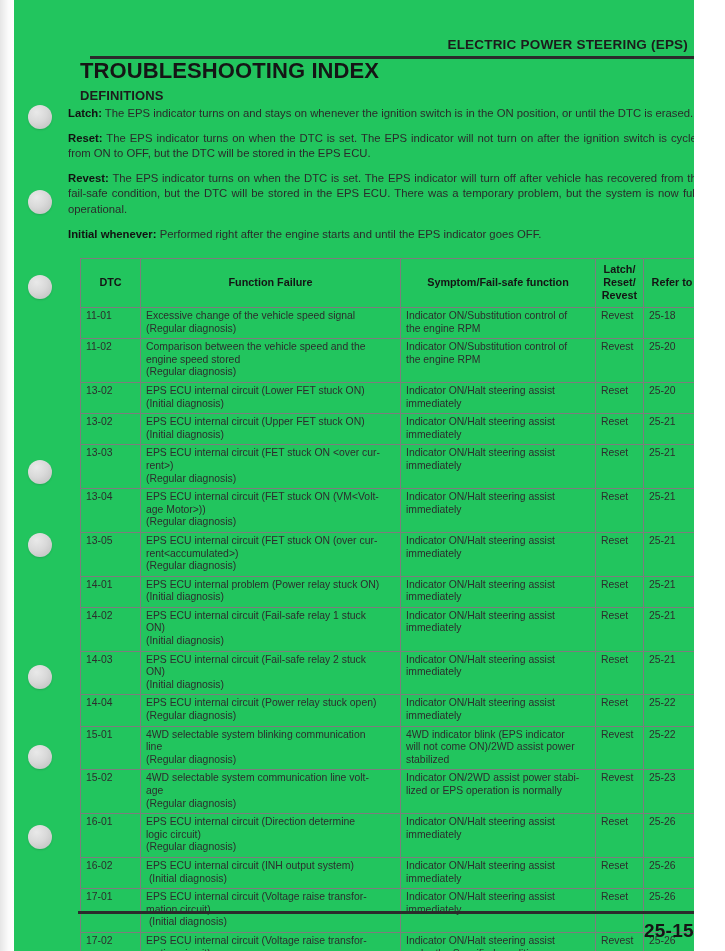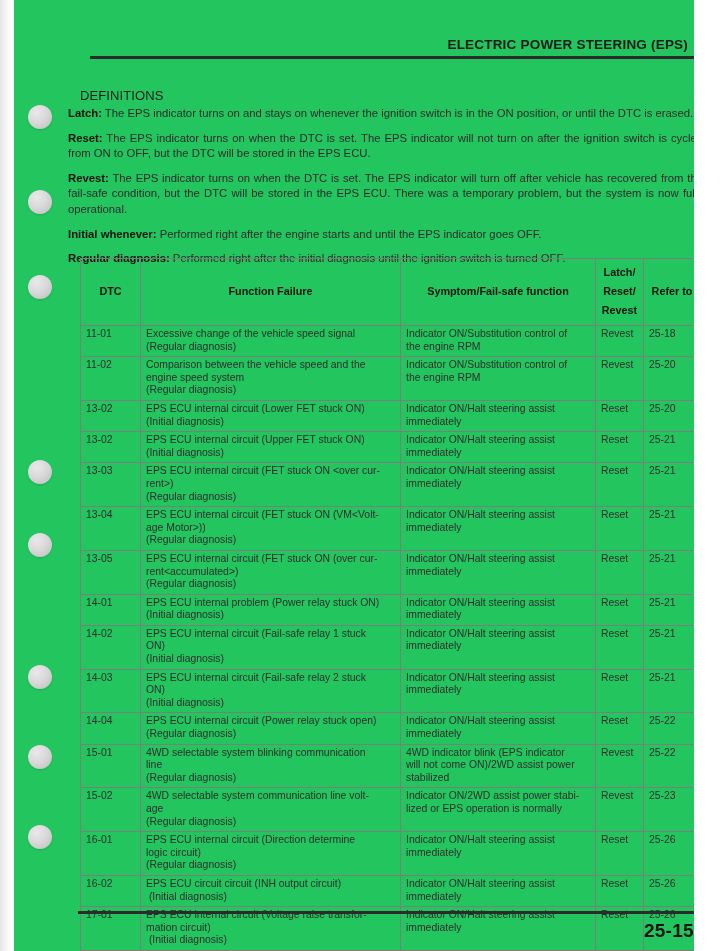--- a/index.html
+++ b/index.html
@@ -63,21 +63,21 @@
     font-size: 22px;
     font-weight: bold;
     letter-spacing: 0.1px;
     color: #151515;
   }
   .sub-title {
     position: absolute;
     left: 80px;
     top: 88px;
     font-size: 13px;
-    font-weight: normal;
+    font-weight: bold;
     letter-spacing: 0.1px;
     color: #1c1c1c;
   }
 
   
   .definitions {
     position: absolute;
     left: 68px;
     top: 106px;
     width: 635px;
@@ -110,21 +110,21 @@
     padding: 2px 4px 3px 5px;
     font-size: 10.4px;
     line-height: 12.6px;
     color: #2d2d2d;
   }
   .dtc-table thead th {
     text-align: center;
     vertical-align: middle;
     font-weight: bold;
     font-size: 10.8px;
-    line-height: 19px;
+    line-height: 13px;
     color: #141414;
     padding: 4px 3px 5px 3px;
     height: 38px;
   }
   .col-dtc    { width: 60px; }
   .col-func   { width: 260px; }
   .col-symp   { width: 195px; }
   .col-latch  { width: 48px; }
   .col-refer  { width: 57px; }
 
@@ -165,28 +165,28 @@
       <div class="binding-hole" style="top: 460px;"></div>
       <div class="binding-hole" style="top: 533px;"></div>
       <div class="binding-hole" style="top: 665px;"></div>
       <div class="binding-hole" style="top: 745px;"></div>
       <div class="binding-hole" style="top: 825px;"></div>
     </div>
 
   <div class="running-head">ELECTRIC POWER STEERING (EPS)</div>
   <div class="head-rule"></div>
 
+  <div class="section-title">TROUBLESHOOTING INDEX</div>
   <div class="sub-title">DEFINITIONS</div>
 
   <div class="definitions" id="defs">
       <div class="def-para"><span class="def-term">Latch:</span><span> The EPS indicator turns on and stays on whenever the ignition switch is in the ON position, or until the DTC is erased.</span></div>
       <div class="def-para"><span class="def-term">Reset:</span><span> The EPS indicator turns on when the DTC is set. The EPS indicator will not turn on after the ignition switch is cycled from ON to OFF, but the DTC will be stored in the EPS ECU.</span></div>
       <div class="def-para"><span class="def-term">Revest:</span><span> The EPS indicator turns on when the DTC is set. The EPS indicator will turn off after vehicle has recovered from the fail-safe condition, but the DTC will be stored in the EPS ECU. There was a temporary problem, but the system is now fully operational.</span></div>
       <div class="def-para"><span class="def-term">Initial whenever:</span><span> Performed right after the engine starts and until the EPS indicator goes OFF.</span></div>
-      <div class="def-para"><span class="def-term">Regular diagnosis:</span><span> Performed right after the initial diagnosis until the ignition switch is turned OFF.</span></div>
     </div>
 
   <table class="dtc-table">
     <colgroup>
       <col class="col-dtc">
       <col class="col-func">
       <col class="col-symp">
       <col class="col-latch">
       <col class="col-refer">
     </colgroup>
@@ -212,21 +212,21 @@
             <span class="cell-line">Indicator ON/Substitution control of</span>
             <span class="cell-line">the engine RPM</span>
           </td>
           <td class="c-latch">Revest</td>
           <td class="c-refer">25-18</td>
         </tr>
         <tr>
           <td class="c-dtc">11-02</td>
           <td>
             <span class="cell-line">Comparison between the vehicle speed and the</span>
-            <span class="cell-line">engine speed system</span>
+            <span class="cell-line">engine speed stored</span>
             <span class="cell-line">(Regular diagnosis)</span>
           </td>
           <td>
             <span class="cell-line">Indicator ON/Substitution control of</span>
             <span class="cell-line">the engine RPM</span>
           </td>
           <td class="c-latch">Revest</td>
           <td class="c-refer">25-20</td>
         </tr>
         <tr>
@@ -390,21 +390,21 @@
           <td>
             <span class="cell-line">Indicator ON/Halt steering assist</span>
             <span class="cell-line">immediately</span>
           </td>
           <td class="c-latch">Reset</td>
           <td class="c-refer">25-26</td>
         </tr>
         <tr>
           <td class="c-dtc">16-02</td>
           <td>
-            <span class="cell-line">EPS ECU circuit circuit (INH output circuit)</span>
+            <span class="cell-line">EPS ECU internal circuit (INH output system)</span>
             <span class="cell-line"> (Initial diagnosis)</span>
           </td>
           <td>
             <span class="cell-line">Indicator ON/Halt steering assist</span>
             <span class="cell-line">immediately</span>
           </td>
           <td class="c-latch">Reset</td>
           <td class="c-refer">25-26</td>
         </tr>
         <tr>

